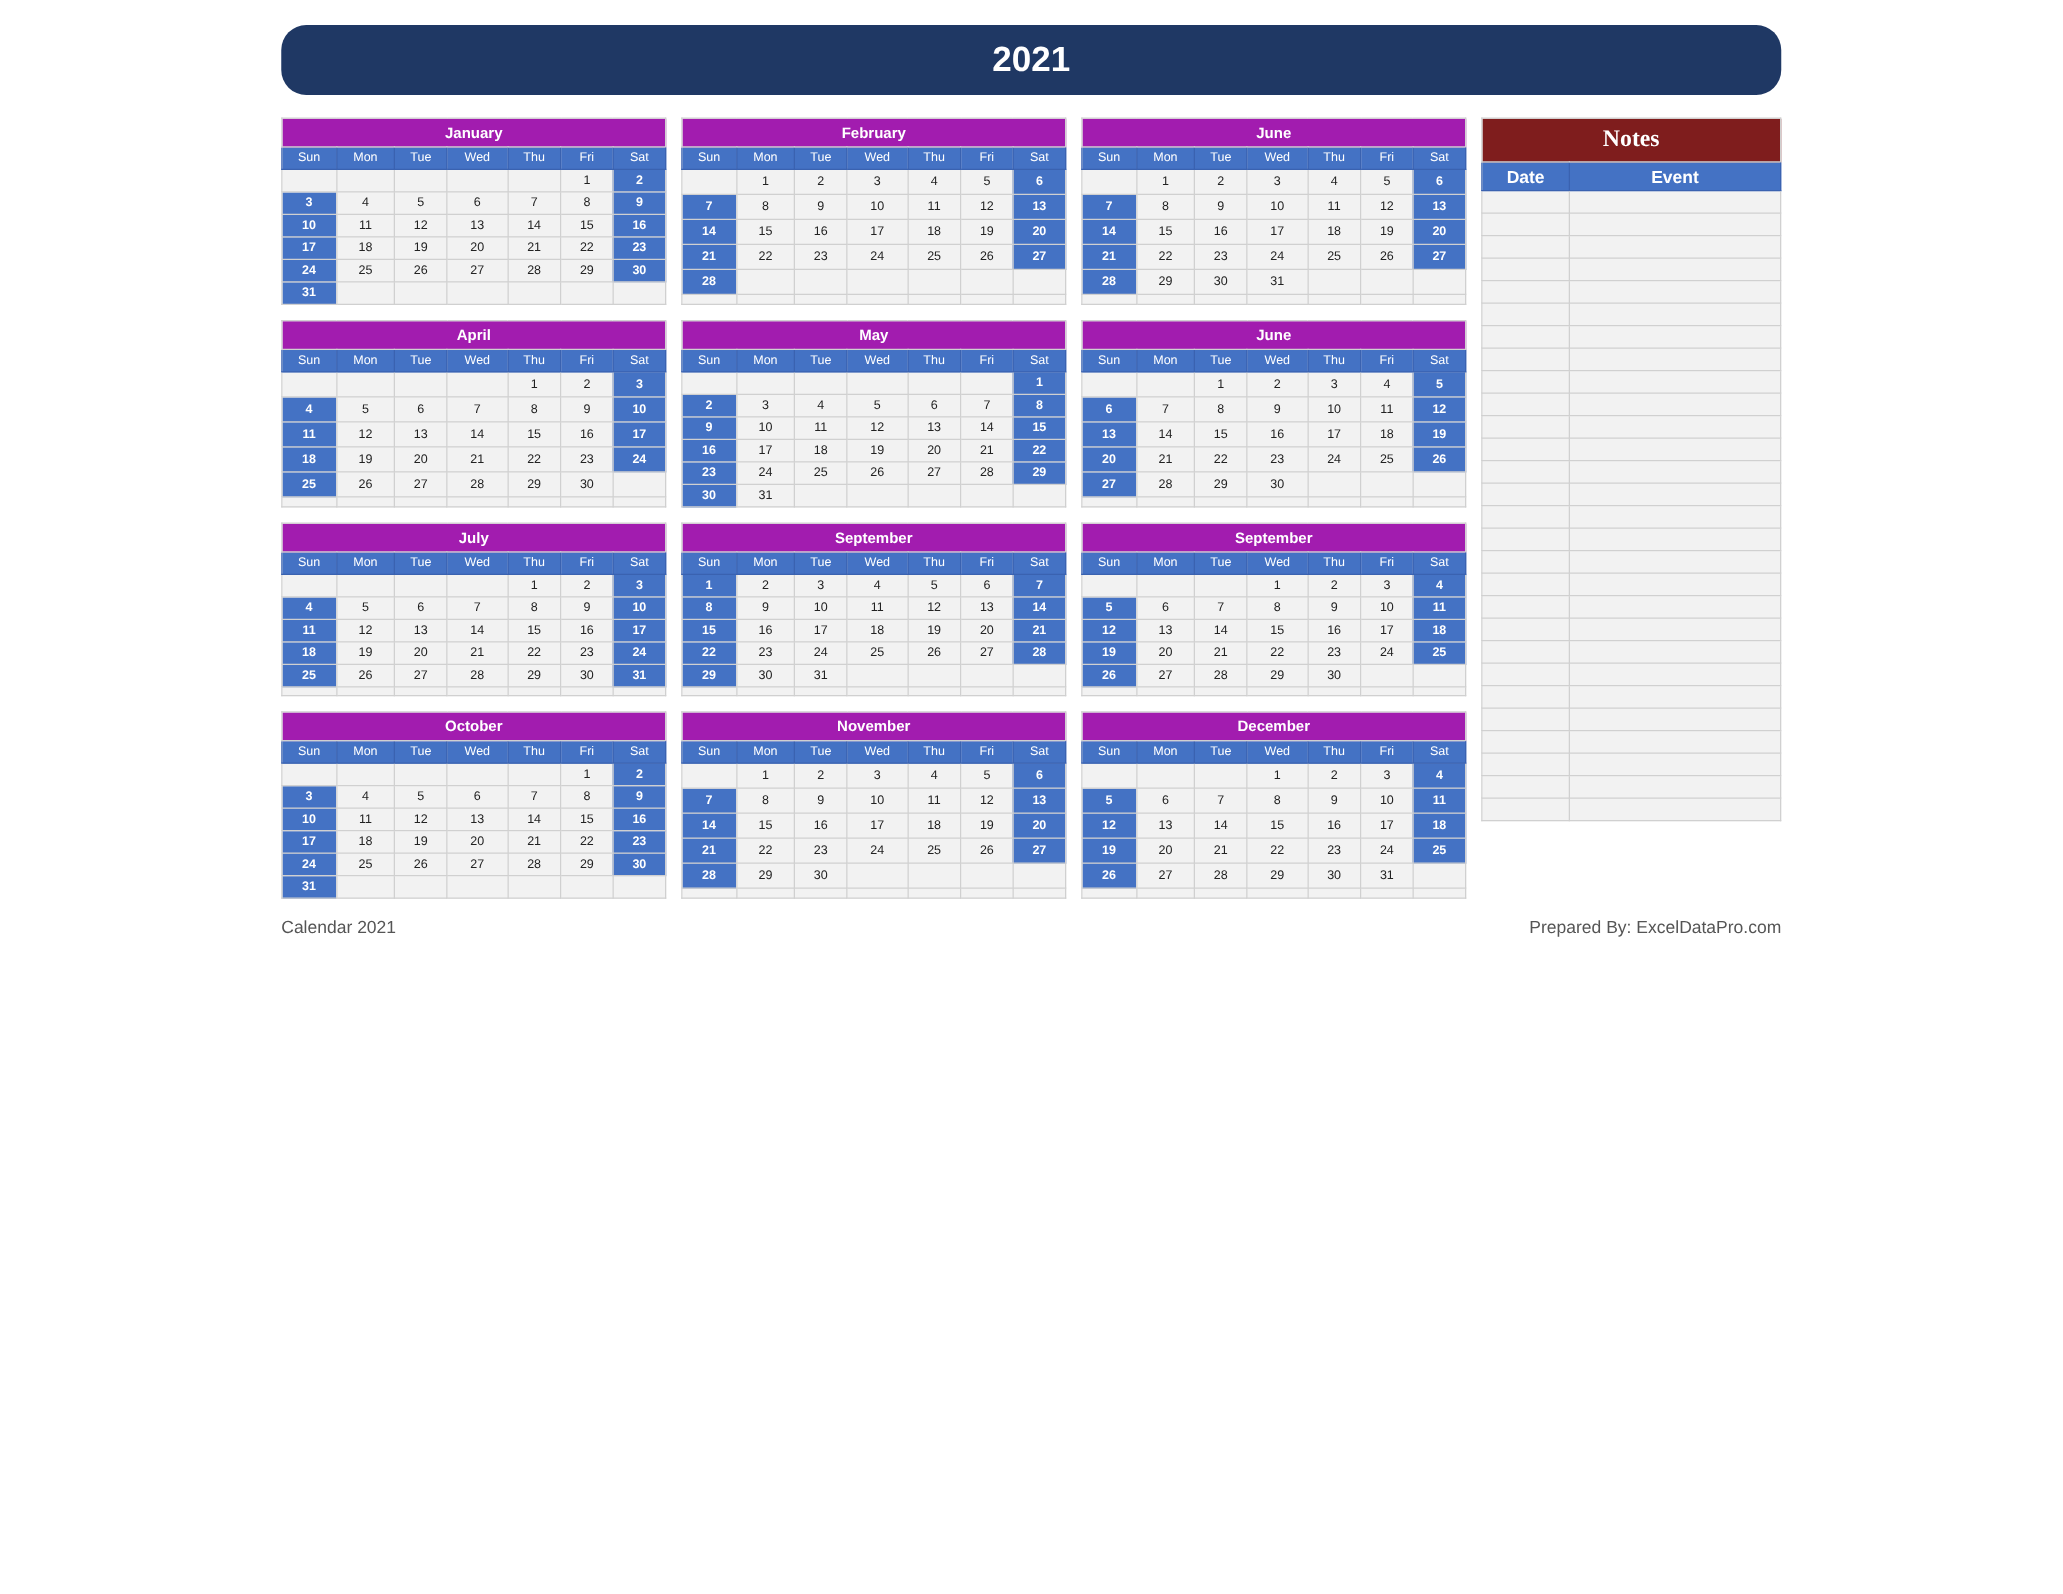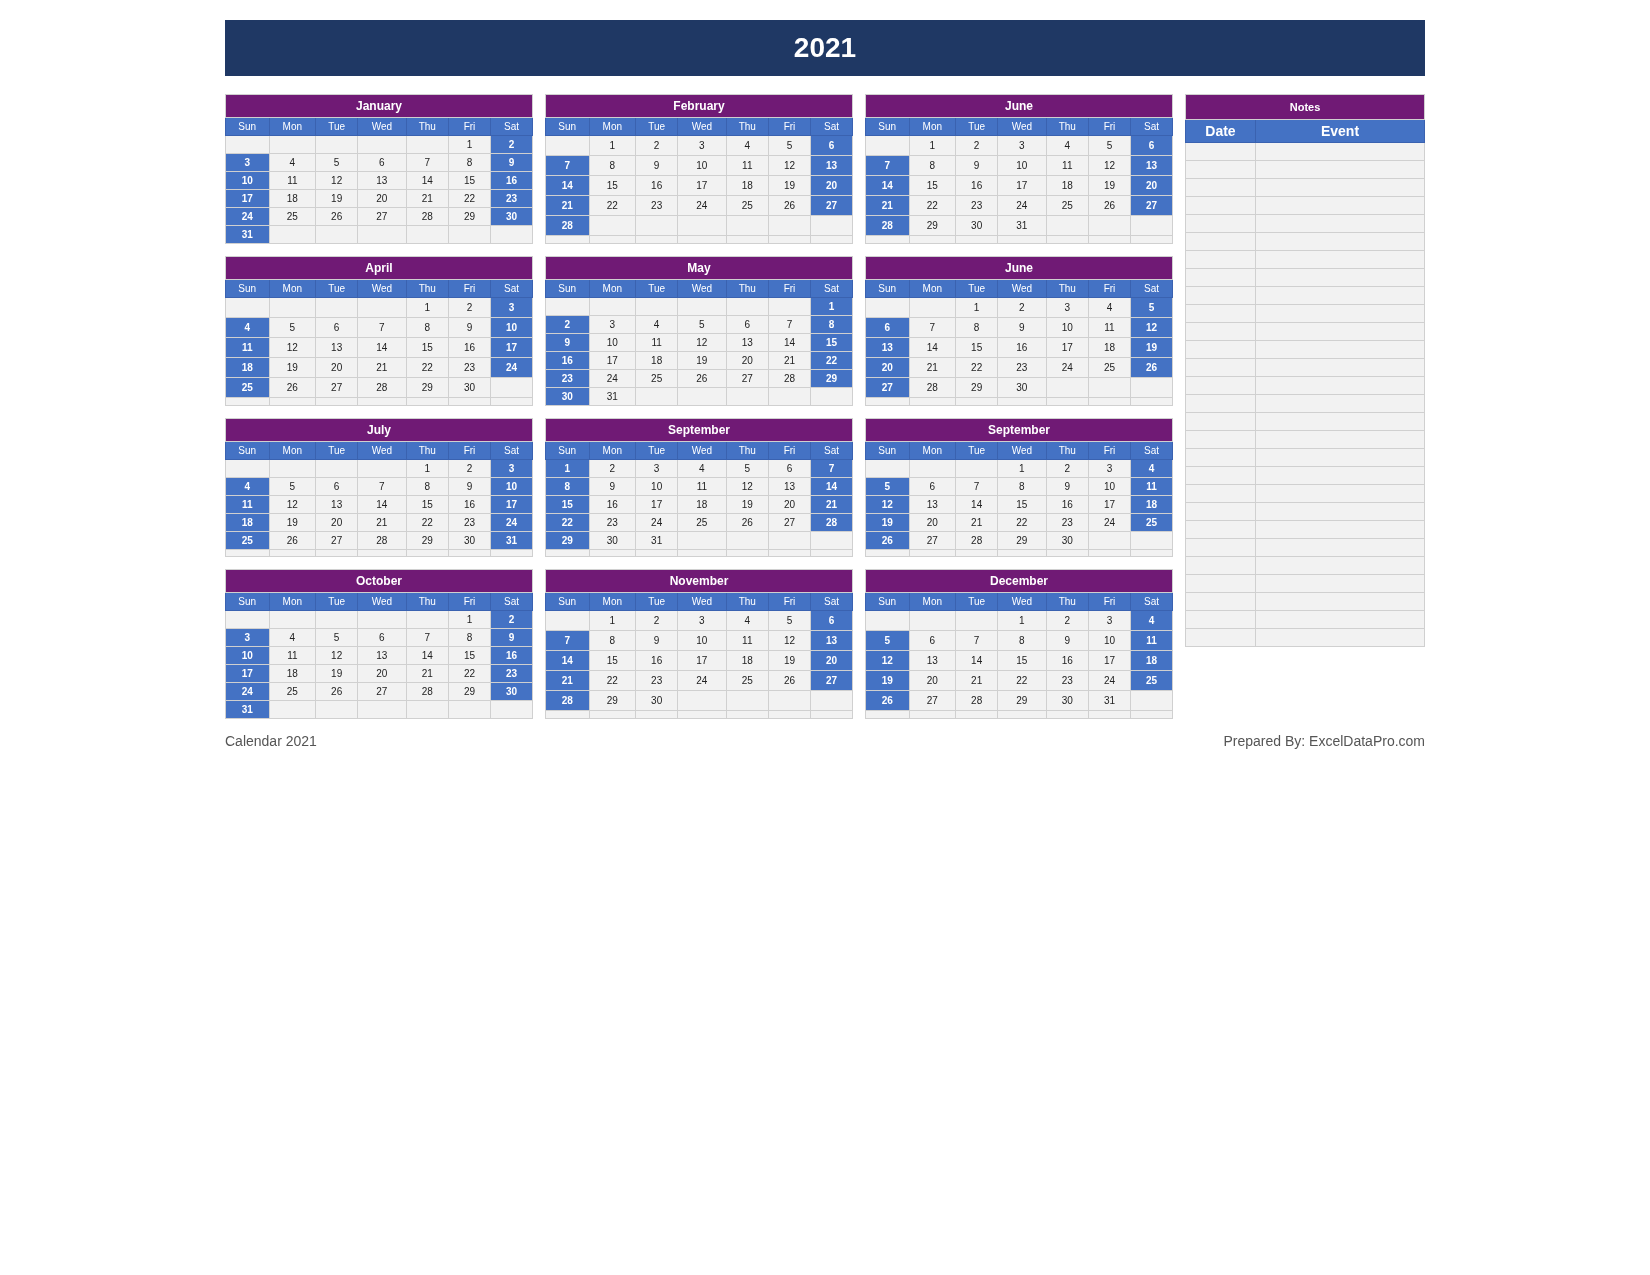--- a/index.html
+++ b/index.html
@@ -16,20 +16,21 @@
       margin: 0 auto;
     }
     .year-header {
       background: #1f3864;
       color: #fff;
       text-align: center;
       font-size: 28px;
       font-weight: bold;
       padding: 12px 0;
       margin-bottom: 18px;
+      border-radius: 20px;
     }
     .main-layout {
       display: flex;
       gap: 12px;
     }
     .calendars-section {
       flex: 1;
       display: grid;
       grid-template-columns: repeat(3, 1fr);
       gap: 12px;
@@ -37,21 +38,21 @@
     .notes-section {
       width: 240px;
       flex-shrink: 0;
     }
     .cal-table {
       width: 100%;
       border-collapse: collapse;
       border: 1px solid #c0c0c0;
     }
     .cal-table .month-title {
-      background: #701a75;
+      background: #a21caf;
       color: #fff;
       text-align: center;
       font-weight: bold;
       font-size: 12px;
       padding: 4px 0;
     }
     .cal-table th {
       background: #4472c4;
       color: #fff;
       text-align: center;
@@ -75,26 +76,27 @@
     }
     .cal-table td.empty {
       background: #f2f2f2;
     }
     .notes-table {
       width: 100%;
       border-collapse: collapse;
       border: 1px solid #c0c0c0;
     }
     .notes-table .notes-title {
-      background: #701a75;
+      background: #7f1d1d;
       color: #fff;
       text-align: center;
       font-weight: bold;
-      font-size: 11px;
+      font-size: 19px;
       padding: 6px 0;
+      font-family: Liberation Serif, serif;
     }
     .notes-table .notes-header {
       background: #4472c4;
       color: #fff;
       text-align: center;
       padding: 3px;
       font-size: 14px;
       border: 1px solid #3a62b0;
     }
     .notes-table td {

